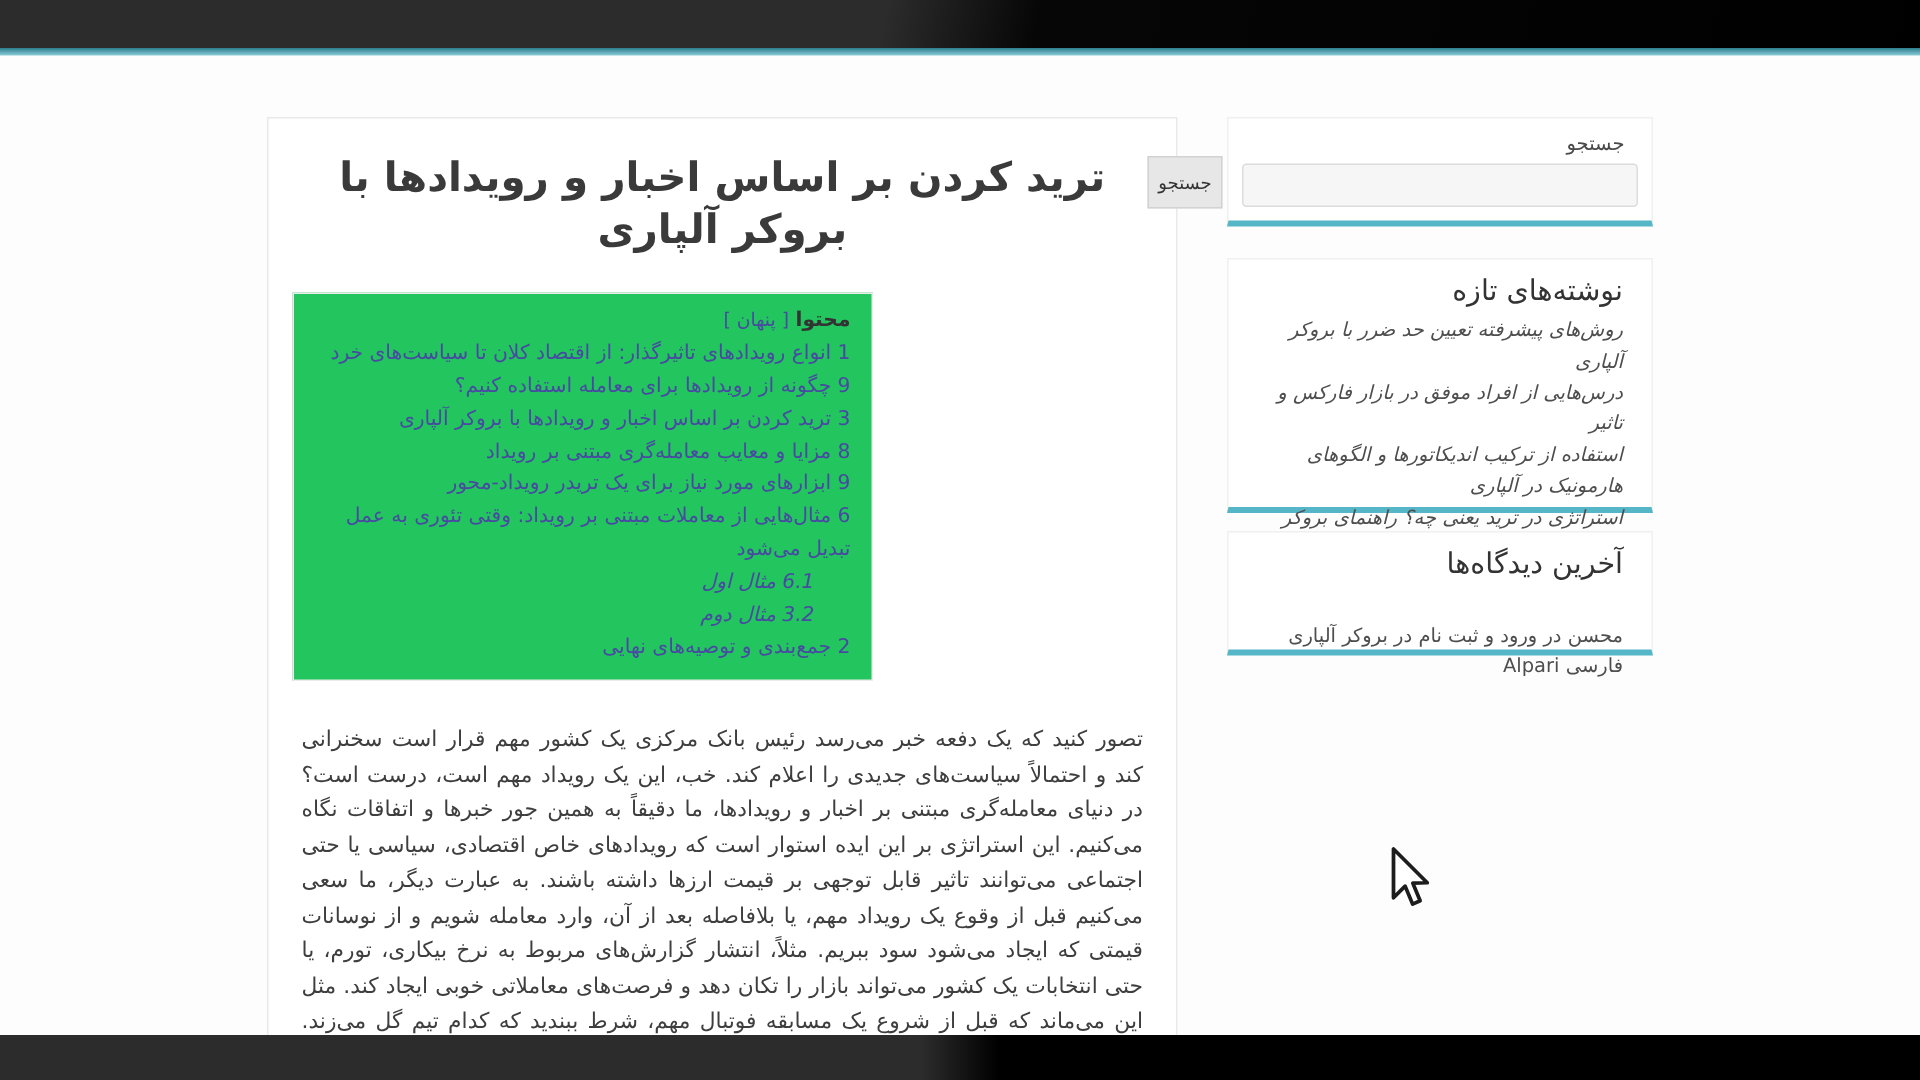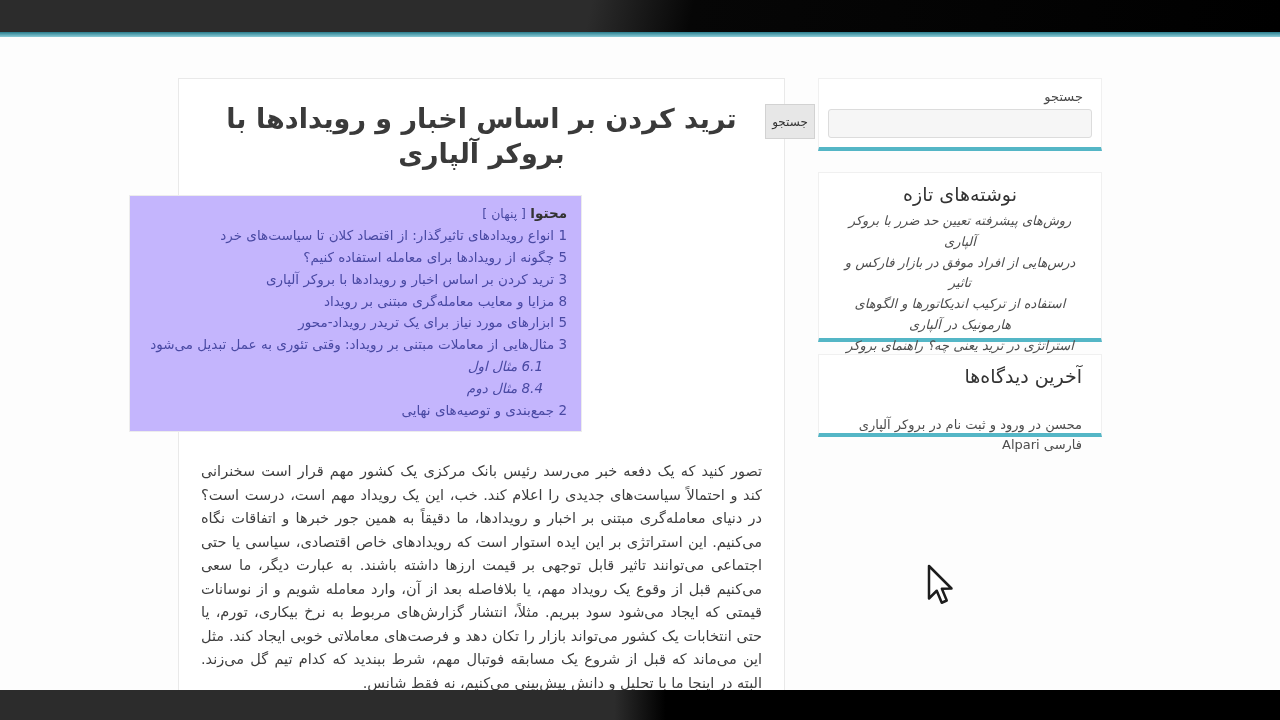--- a/index.html
+++ b/index.html
@@ -13,41 +13,41 @@
                background:linear-gradient(to bottom,#2a7d8d,#8ccdd8); }
   .bottombar { position:absolute; left:0; top:690px; width:1280px; height:30px; z-index:30;
                background:linear-gradient(to right,#2c2c2c 0%,#2c2c2c 48%,#000 52%,#000 100%); }
 
   
   .article { position:absolute; left:178px; top:78px; width:607px; height:700px;
              background:#fff; border:1px solid #e9e9e9; padding:20px 22px; direction:rtl; }
   .article h1 { font-size:27px; font-weight:700; color:#3a3a3a; text-align:center;
                 line-height:1.3; margin-top:2px; }
 
-  .toc { width:453px; margin:24px 0 0 auto; margin-right:180px; background:#c4b5fd;
+  .toc { width:387px; margin:24px 0 0 auto; margin-right:180px; background:#22c55e;
          border:1px solid #ececec; padding:9px 14px 10px;text-align:right; }
   .toc-header { font-size:13.5px; color:#333; margin-bottom:4px; }
   .toc-header .toc-title { font-weight:700; }
   .toc-toggle { color:#4949a3; cursor:pointer; font-size:12.5px; }
   .toc ul { list-style:none; }
   .toc li { font-size:13.5px; line-height:21.8px; color:#4949a3; cursor:pointer; }
   .toc li.sub { margin-right:24px;font-style:italic; }
 
   .article .body-text { margin:28px 0 0; font-size:14.5px; line-height:23.5px; color:#3e3e3e;
                         text-align:justify; }
 
   
   .widget { position:absolute; left:818px; width:284px; background:#fff;
             border:1px solid #f0f0f0; border-bottom:4px solid #54b6c6; direction:rtl; }
   .w-search { top:78px; height:73px; }
   .w-search .label { font-size:13px; color:#4a4a4a; margin:10px 18px 5px; }
   .w-search input { display:block; width:264px; margin:0 auto; height:29px;
                     background:#f6f6f6; border:1px solid #dcdcdc; border-radius:3px;
                     outline:none; font-size:13px; padding:0 8px; }
-  .w-posts { top:172px; height:170px; padding:10px 19px;text-align:center; }
+  .w-posts { top:172px; height:170px; padding:10px 19px; }
   .widget h3 { font-size:19px; font-weight:500; color:#333; margin-bottom:6px; }
   .w-posts a { display:block; font-size:13px; line-height:20.8px; color:#4e4e4e;
                text-decoration:none; cursor:pointer;font-style:italic; }
   .w-comments { top:354px; height:83px; padding:10px 19px; }
   .w-comments .comment { font-size:13px; line-height:20px; color:#4e4e4e;margin-top:28px; }
 
   .tooltip { position:absolute; left:765px; top:104px; width:50px; height:35px; z-index:20;
              background:#e7e7e7; border:1px solid #d2d2d2; color:#333; font-size:12px;
              display:flex; align-items:center; justify-content:center; }
 
@@ -62,27 +62,27 @@
 <main class="article">
   <h1>ترید کردن بر اساس اخبار و رویدادها با بروکر آلپاری</h1>
 
   <div class="toc">
     <div class="toc-header">
       <span class="toc-title">محتوا</span>
       <span class="toc-toggle">[ پنهان ]</span>
     </div>
     <ul>
       <li>1 انواع رویدادهای تاثیرگذار: از اقتصاد کلان تا سیاست‌های خرد</li>
-      <li>5 چگونه از رویدادها برای معامله استفاده کنیم؟</li>
+      <li>9 چگونه از رویدادها برای معامله استفاده کنیم؟</li>
       <li>3 ترید کردن بر اساس اخبار و رویدادها با بروکر آلپاری</li>
       <li>8 مزایا و معایب معامله‌گری مبتنی بر رویداد</li>
-      <li>5 ابزارهای مورد نیاز برای یک تریدر رویداد-محور</li>
-      <li>3 مثال‌هایی از معاملات مبتنی بر رویداد: وقتی تئوری به عمل تبدیل می‌شود</li>
+      <li>9 ابزارهای مورد نیاز برای یک تریدر رویداد-محور</li>
+      <li>6 مثال‌هایی از معاملات مبتنی بر رویداد: وقتی تئوری به عمل تبدیل می‌شود</li>
       <li class="sub">6.1 مثال اول</li>
-      <li class="sub">8.4 مثال دوم</li>
+      <li class="sub">3.2 مثال دوم</li>
       <li>2 جمع‌بندی و توصیه‌های نهایی</li>
     </ul>
   </div>
 
   <p class="body-text">تصور کنید که یک دفعه خبر می‌رسد رئیس بانک مرکزی یک کشور مهم قرار است سخنرانی کند و احتمالاً سیاست‌های جدیدی را اعلام کند. خب، این یک رویداد مهم است، درست است؟ در دنیای معامله‌گری مبتنی بر اخبار و رویدادها، ما دقیقاً به همین جور خبرها و اتفاقات نگاه می‌کنیم. این استراتژی بر این ایده استوار است که رویدادهای خاص اقتصادی، سیاسی یا حتی اجتماعی می‌توانند تاثیر قابل توجهی بر قیمت ارزها داشته باشند. به عبارت دیگر، ما سعی می‌کنیم قبل از وقوع یک رویداد مهم، یا بلافاصله بعد از آن، وارد معامله شویم و از نوسانات قیمتی که ایجاد می‌شود سود ببریم. مثلاً، انتشار گزارش‌های مربوط به نرخ بیکاری، تورم، یا حتی انتخابات یک کشور می‌تواند بازار را تکان دهد و فرصت‌های معاملاتی خوبی ایجاد کند. مثل این می‌ماند که قبل از شروع یک مسابقه فوتبال مهم، شرط ببندید که کدام تیم گل می‌زند. البته در اینجا ما با تحلیل و دانش پیش‌بینی می‌کنیم، نه فقط شانس.</p>
 
 </main>
 
 <section class="widget w-search">
   <div class="label">جستجو</div>

